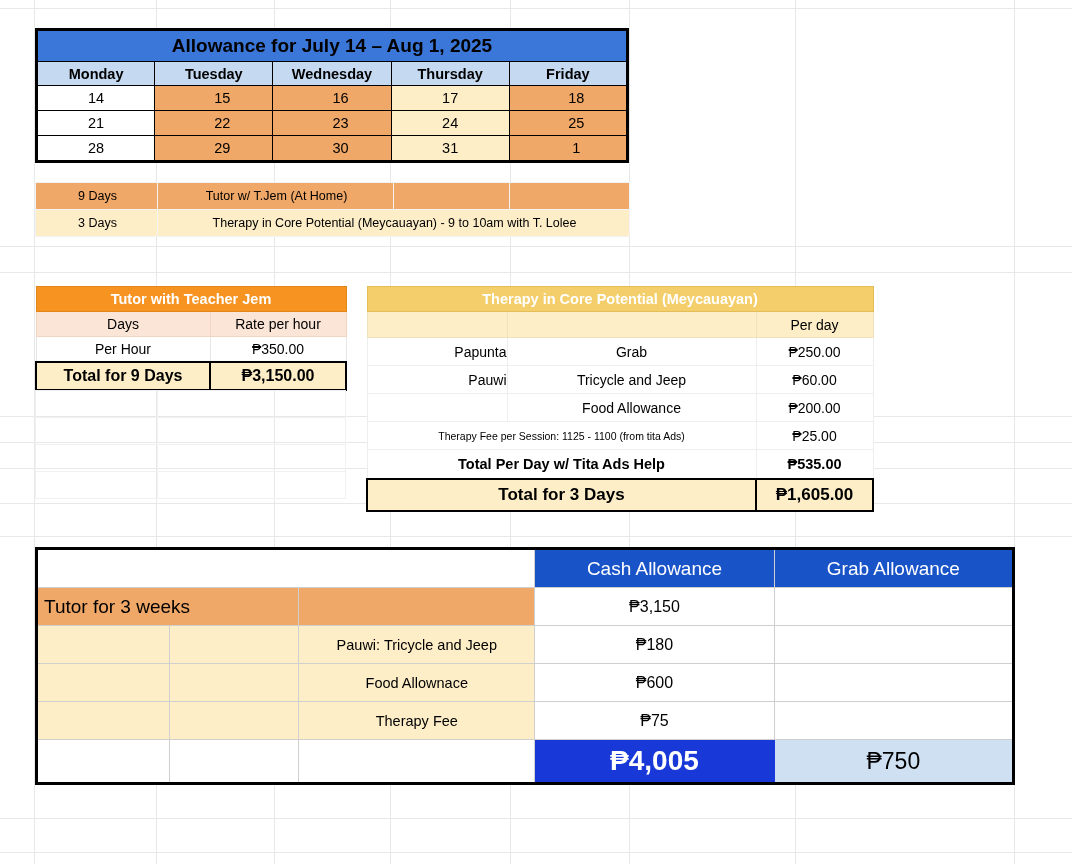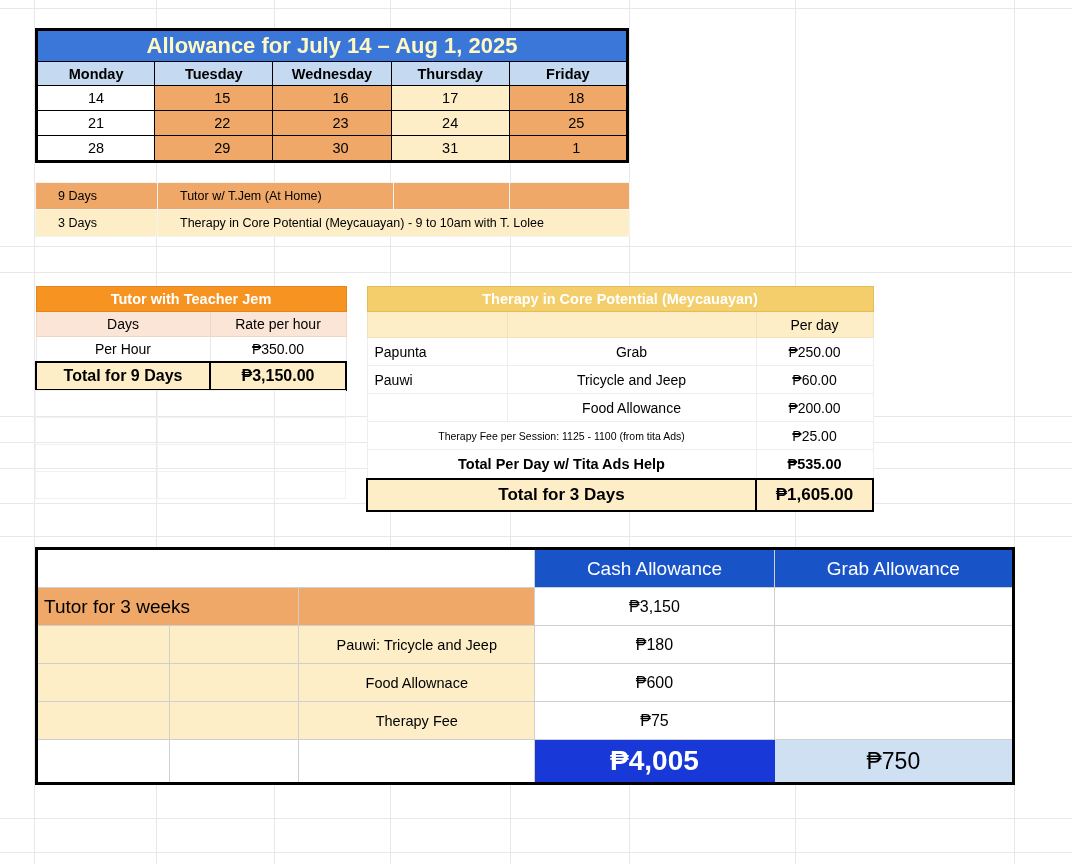--- a/index.html
+++ b/index.html
@@ -50,22 +50,22 @@
   
   .calendar {
     position: absolute;
     left: 35px;
     top: 28px;
     width: 594px;
     border: 3px solid #000;
   }
   .calendar .cal-title {
     background: #3b77d8;
-    color: #fef9c3;
-    font-size: 22px;
+    color: #000000;
+    font-size: 19px;
     font-weight: bold;
     height: 30px;
     border-bottom: 1px solid #000;
   }
   .calendar .cal-head td {
     background: #c5d9f1;
     font-weight: bold;
     font-size: 14.5px;
     height: 23px;
     border: 1px solid #000;
@@ -83,22 +83,22 @@
   
   .legend {
     position: absolute;
     left: 35px;
     top: 182px;
     width: 594px;
     font-size: 12.5px;
   }
   .legend td {
     height: 26px;
-    text-align: left;
-    padding-left: 22px;
+    text-align: center;
+    padding-left: 2px;
     border: 1px solid #f3f3f3;
     margin-top: 16px;
   }
 
   
   .tutor {
     position: absolute;
     left: 35px;
     top: 286px;
     width: 310px;
@@ -162,21 +162,21 @@
     font-size: 14px;
     height: 25px;
     border: 1px solid #f0e2bb;
   }
   .therapy .th-row td {
     background: #ffffff;
     font-size: 14px;
     height: 27px;
     border: 1px solid #eeeeee;
   }
-  .therapy .th-row td.lbl { text-align: left; padding-left: 7px; }
+  .therapy .th-row td.lbl { text-align: right; padding-left: 7px; }
   .therapy .th-row td.small { font-size: 10.5px; }
   .therapy .th-sum td {
     background: #ffffff;
     font-size: 14.5px;
     font-weight: bold;
     height: 28px;
     border: 1px solid #eeeeee;
     margin-left: 47px;
   }
   .therapy .th-grand td {

